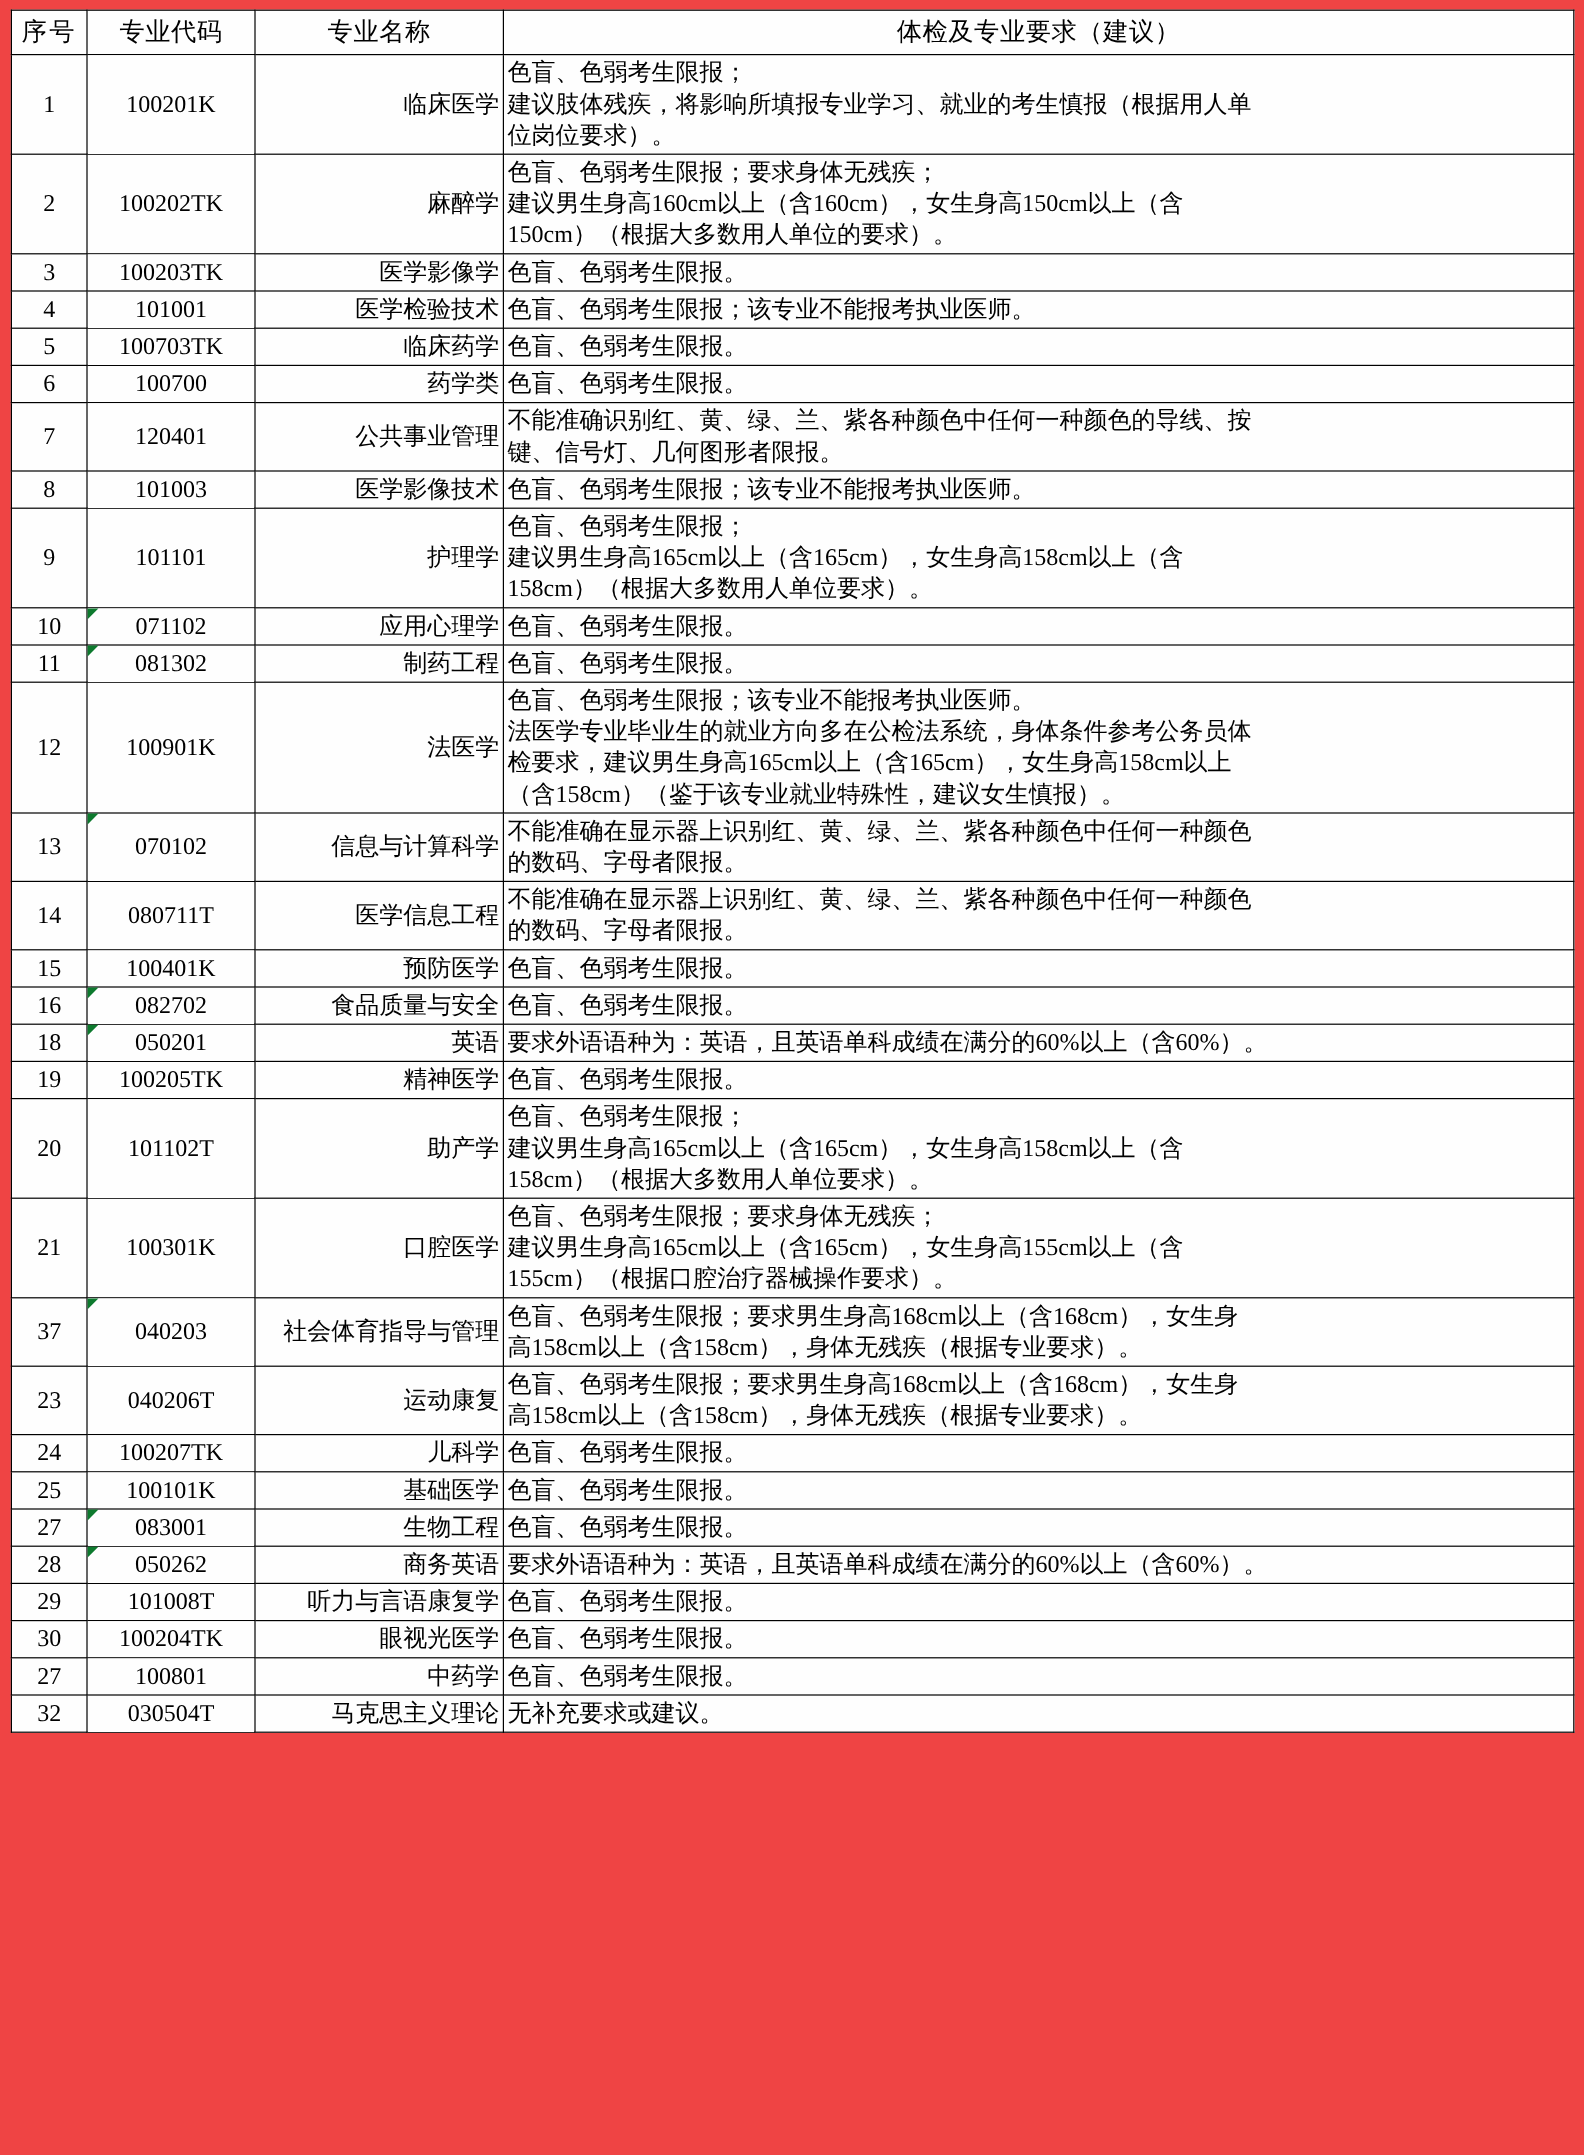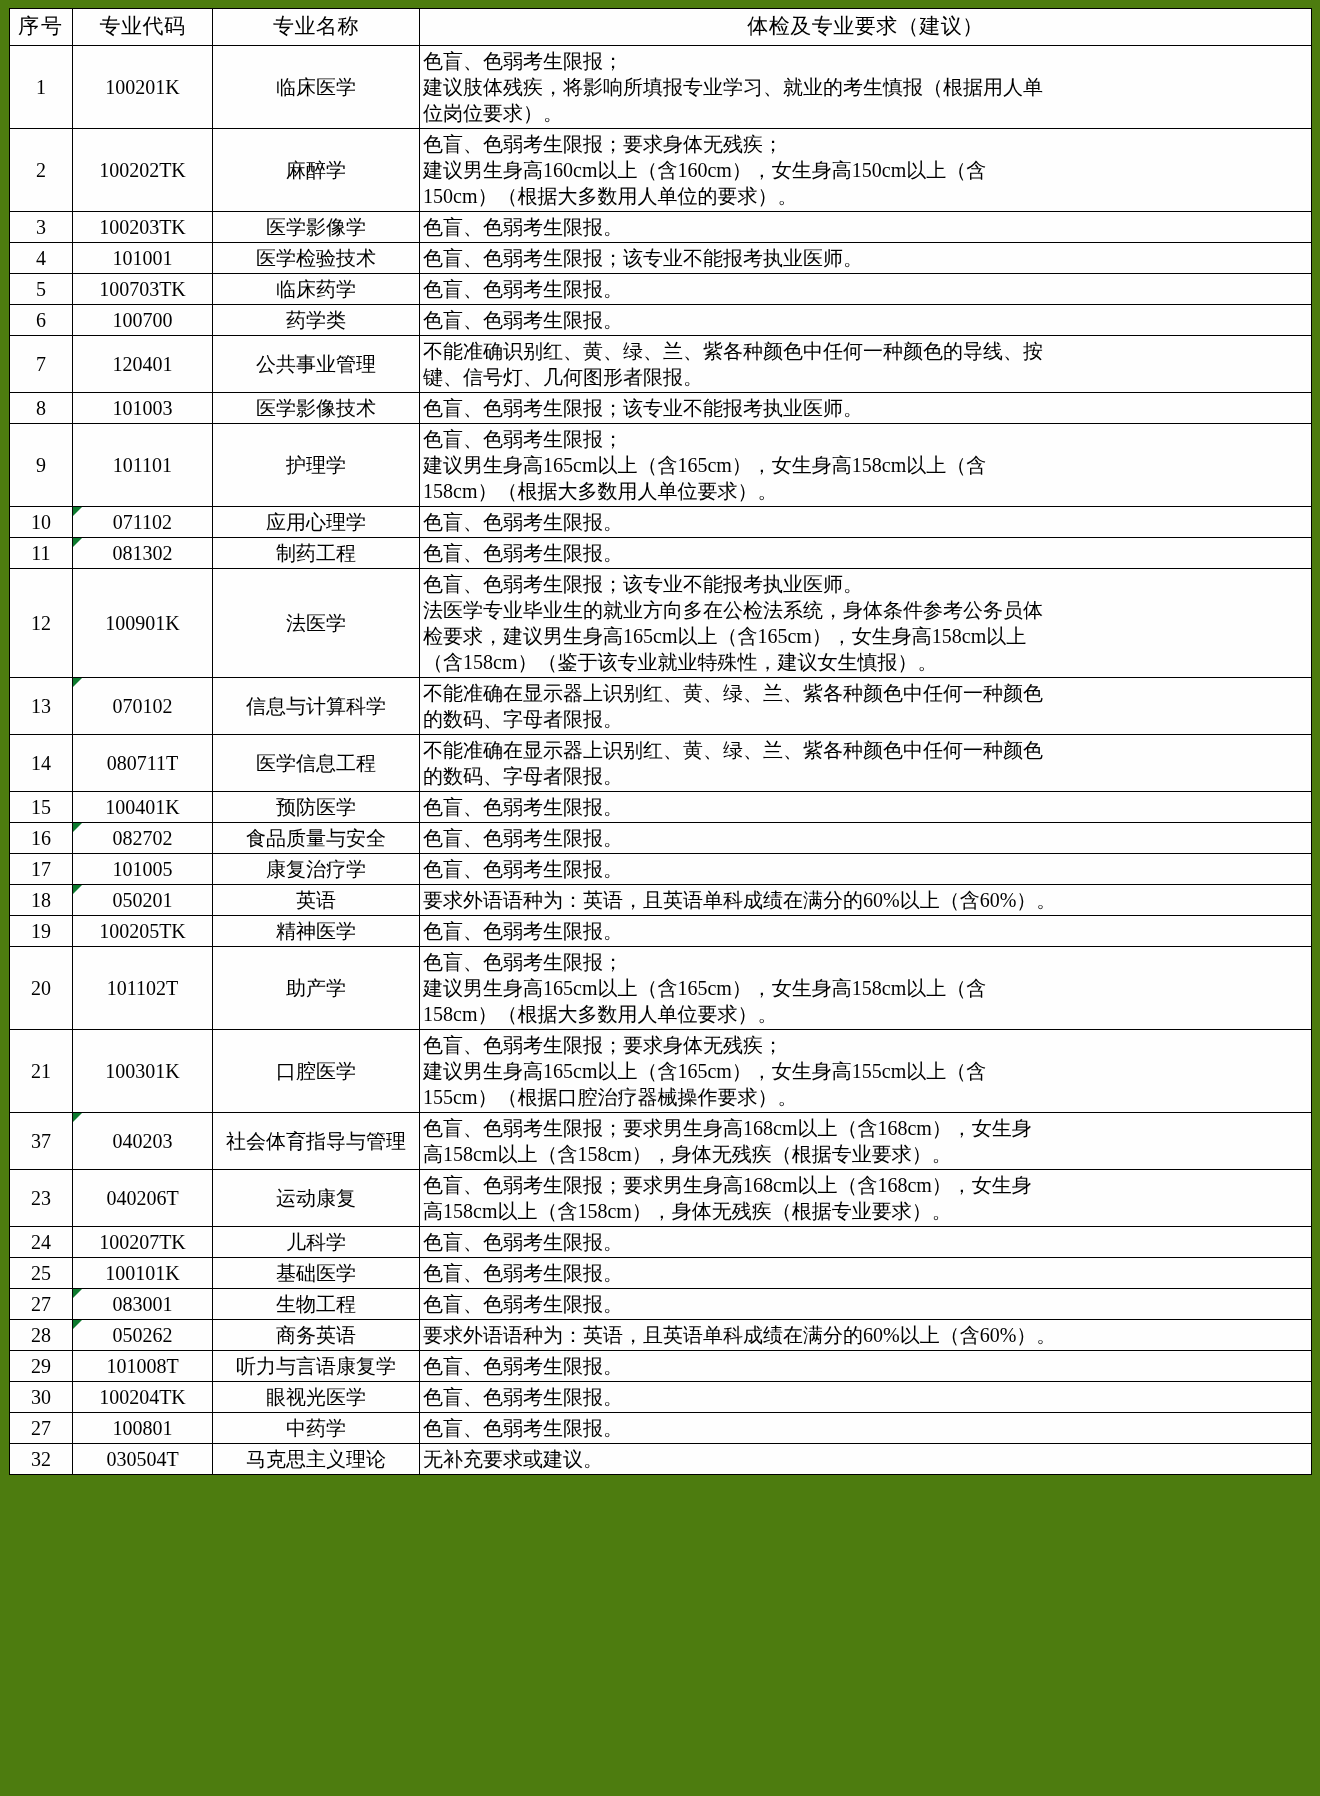--- a/index.html
+++ b/index.html
@@ -9,21 +9,21 @@
   }
   body {
     width: 1320px;
     font-family: "Liberation Serif", "DejaVu Serif", serif;
     color: #000000;
     -webkit-font-smoothing: none;
   }
   #sheet {
     width: 1320px;
     min-height: 1796px;
-    background: #4d7c0f;
+    background: #ef4444;
     padding: 8px 0 0 0;
     box-sizing: border-box;
   }
   table.major-table {
     border-collapse: collapse;
     table-layout: fixed;
     width: 1302px;
     margin: 0 0 0 9px;
     background: #ffffff;
   }
@@ -54,21 +54,21 @@
   td.seq {
     text-align: center;
     font-size: 20px;
   }
   td.code {
     text-align: center;
     font-size: 20px;
     position: relative;
   }
   td.name {
-    text-align: center;
+    text-align: right;
     font-size: 20px;
   }
   td.req {
     text-align: left;
     font-size: 20px;
     padding: 3px 4px;
   }
   td.req .reqline { display: block; white-space: nowrap; }
 
   
@@ -236,28 +236,20 @@
         </tr>
         <tr>
           <td class="seq">16</td>
           <td class="code"><span class="comment-marker" style="border-top-color: rgb(13, 122, 46);"></span><span>082702</span></td>
           <td class="name">食品质量与安全</td>
           <td class="req">
             <span class="reqline">色盲、色弱考生限报。</span>
           </td>
         </tr>
         <tr>
-          <td class="seq">17</td>
-          <td class="code"><span>101005</span></td>
-          <td class="name">康复治疗学</td>
-          <td class="req">
-            <span class="reqline">色盲、色弱考生限报。</span>
-          </td>
-        </tr>
-        <tr>
           <td class="seq">18</td>
           <td class="code"><span class="comment-marker" style="border-top-color: rgb(13, 122, 46);"></span><span>050201</span></td>
           <td class="name">英语</td>
           <td class="req">
             <span class="reqline">要求外语语种为：英语，且英语单科成绩在满分的60%以上（含60%）。</span>
           </td>
         </tr>
         <tr>
           <td class="seq">19</td>
           <td class="code"><span>100205TK</span></td>

